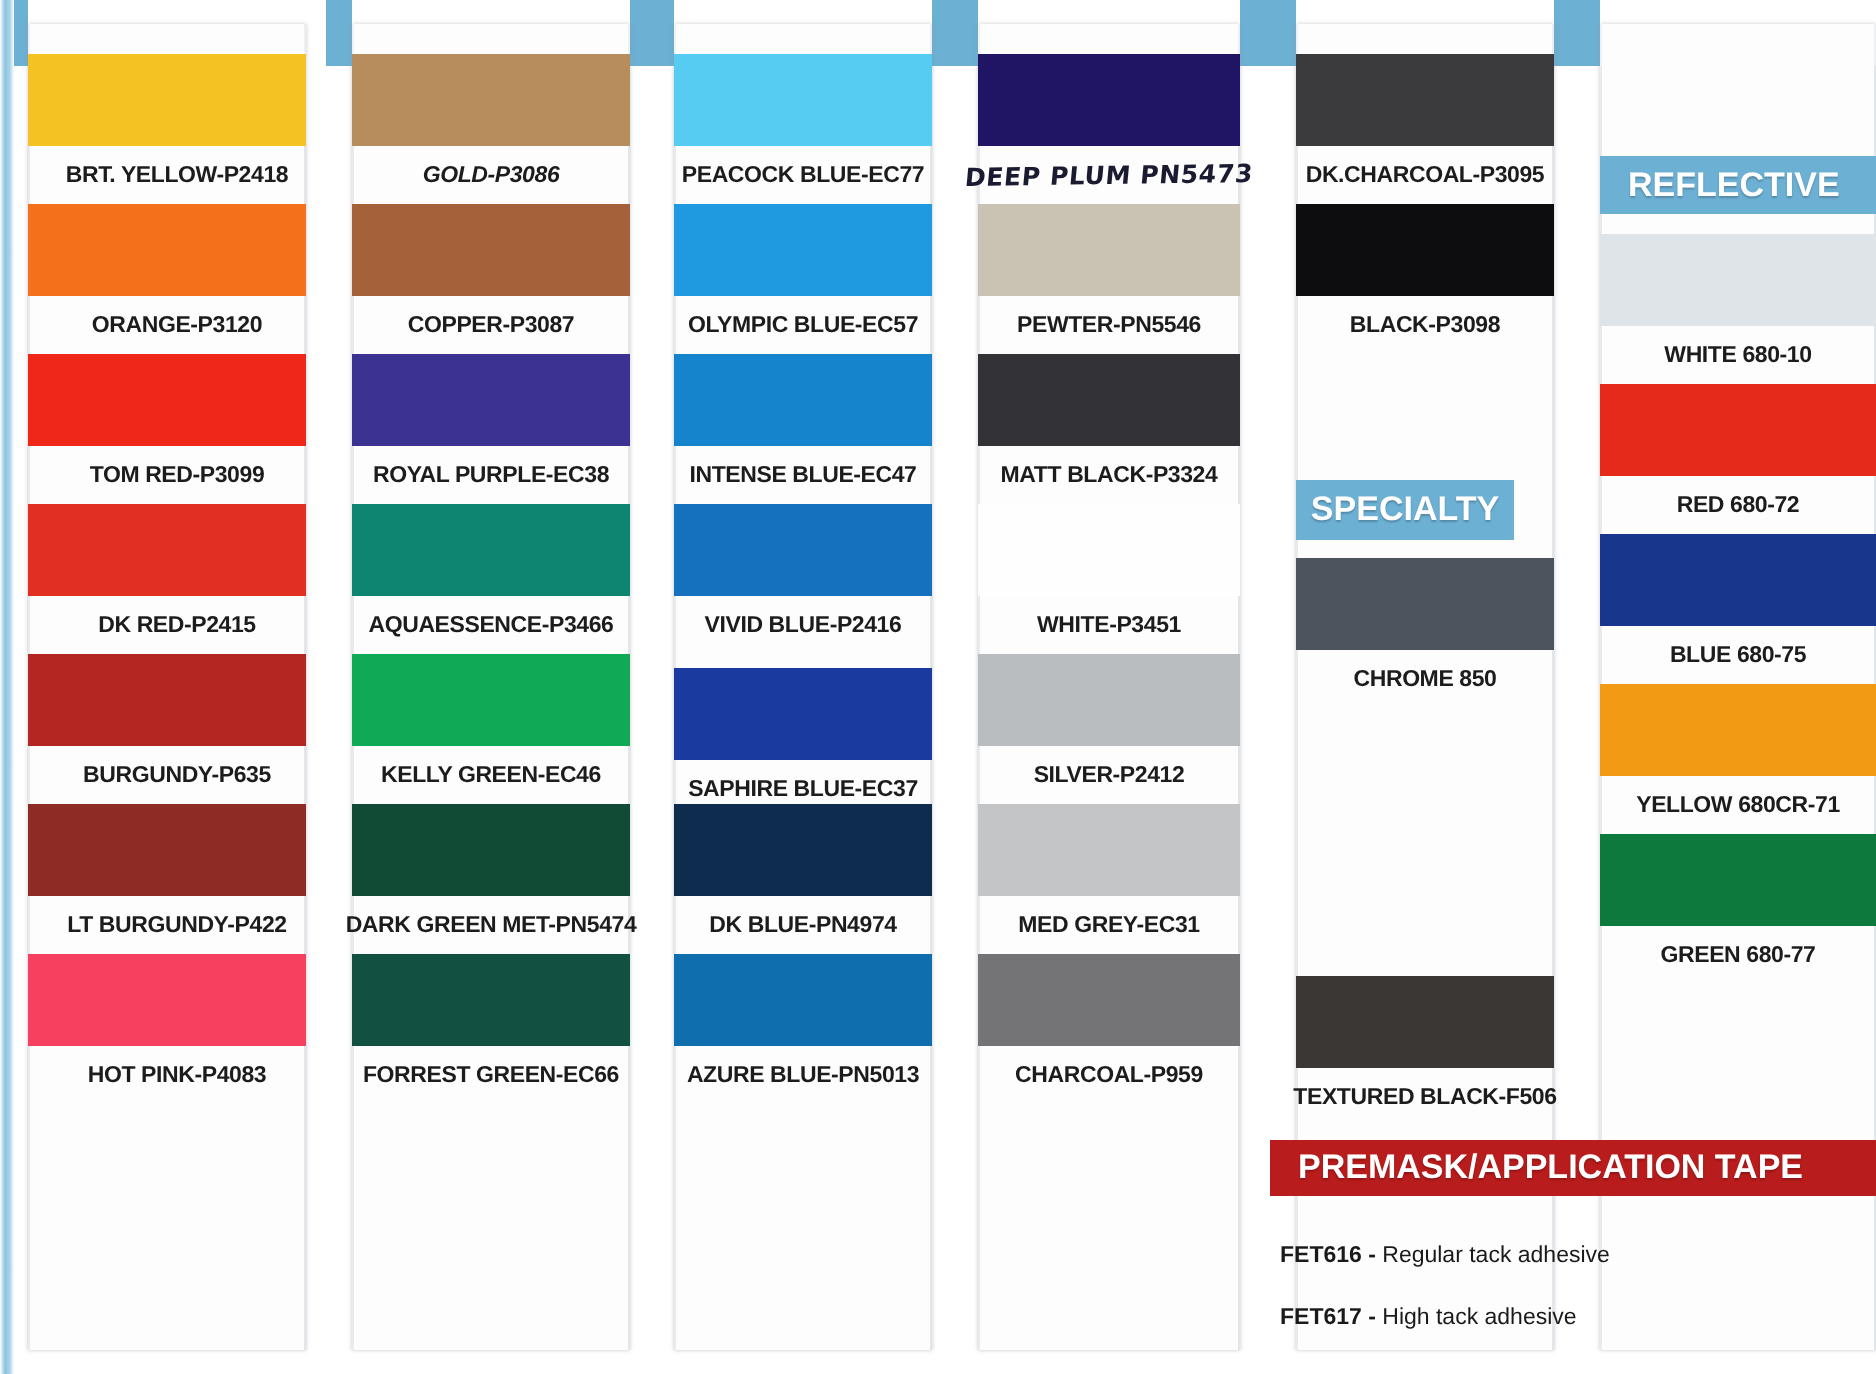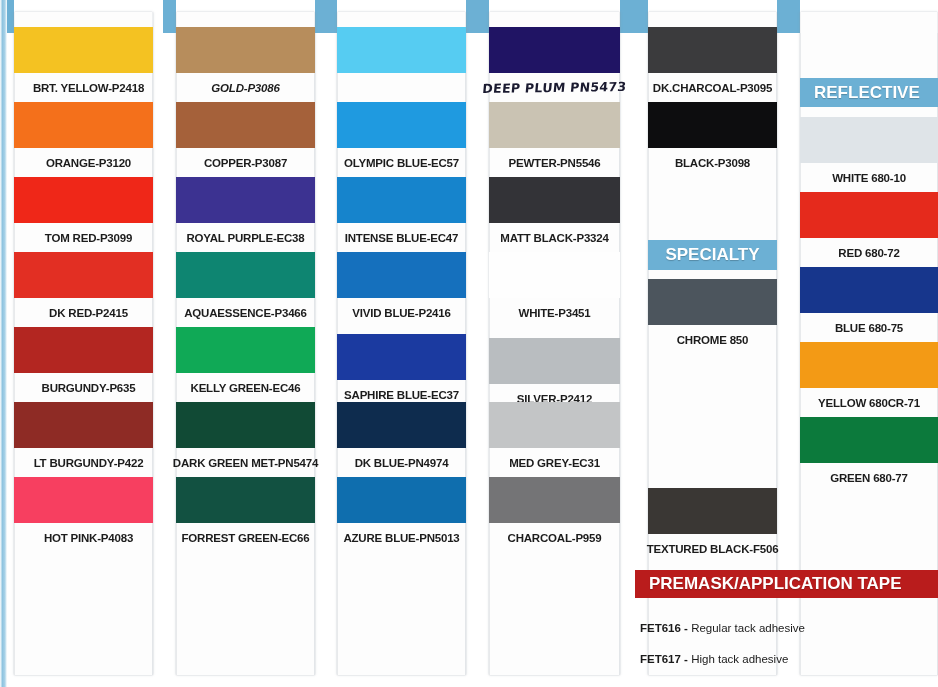--- a/index.html
+++ b/index.html
@@ -197,20 +197,21 @@
         <div class="row" style="top: 477px; height: 75px;">
           <div class="swatch" title="FORREST GREEN-EC66" style="width: 139px; background: rgb(18, 81, 65);"></div>
           <div class="label">FORREST GREEN-EC66</div>
         </div>
       </div>
       <div class="col" style="left: 337px; width: 129px;">
         <div class="col-card" style="left: 0px; width: 129px; height: 663px;"></div>
         <div class="top-band-overlay" style="left: 0px; width: 129px;"></div>
         <div class="row" style="top: 27px; height: 75px;">
           <div class="swatch" title="PEACOCK BLUE-EC77" style="width: 129px; background: rgb(86, 204, 242);"></div>
+          <div class="label">PEACOCK BLUE-EC77</div>
         </div>
         <div class="row" style="top: 102px; height: 75px;">
           <div class="swatch" title="OLYMPIC BLUE-EC57" style="width: 129px; background: rgb(31, 154, 224);"></div>
           <div class="label">OLYMPIC BLUE-EC57</div>
         </div>
         <div class="row" style="top: 177px; height: 75px;">
           <div class="swatch" title="INTENSE BLUE-EC47" style="width: 129px; background: rgb(22, 132, 204);"></div>
           <div class="label">INTENSE BLUE-EC47</div>
         </div>
         <div class="row" style="top: 252px; height: 75px;">
@@ -242,21 +243,21 @@
           <div class="label">PEWTER-PN5546</div>
         </div>
         <div class="row" style="top: 177px; height: 75px;">
           <div class="swatch" title="MATT BLACK-P3324" style="width: 131px; background: rgb(51, 51, 55);"></div>
           <div class="label">MATT BLACK-P3324</div>
         </div>
         <div class="row" style="top: 252px; height: 75px;">
           <div class="swatch" title="WHITE-P3451" style="width: 131px; background: rgb(254, 254, 254);"></div>
           <div class="label">WHITE-P3451</div>
         </div>
-        <div class="row" style="top: 338px; height: 75px;">
+        <div class="row" style="top: 327px; height: 75px;">
           <div class="swatch metal" title="SILVER-P2412" style="width: 131px; background: rgb(185, 189, 192);"></div>
           <div class="label">SILVER-P2412</div>
         </div>
         <div class="row" style="top: 402px; height: 75px;">
           <div class="swatch" title="MED GREY-EC31" style="width: 131px; background: rgb(195, 197, 198);"></div>
           <div class="label">MED GREY-EC31</div>
         </div>
         <div class="row" style="top: 477px; height: 75px;">
           <div class="swatch" title="CHARCOAL-P959" style="width: 131px; background: rgb(116, 116, 118);"></div>
           <div class="label">CHARCOAL-P959</div>
@@ -266,21 +267,21 @@
         <div class="col-card" style="left: 0px; width: 129px; height: 663px;"></div>
         <div class="top-band-overlay" style="left: 0px; width: 129px;"></div>
         <div class="row" style="top: 27px; height: 75px;">
           <div class="swatch tex" title="DK.CHARCOAL-P3095" style="width: 129px; background: rgb(59, 59, 61);"></div>
           <div class="label">DK.CHARCOAL-P3095</div>
         </div>
         <div class="row" style="top: 102px; height: 75px;">
           <div class="swatch" title="BLACK-P3098" style="width: 129px; background: rgb(13, 13, 15);"></div>
           <div class="label">BLACK-P3098</div>
         </div>
-        <div class="banner center" style="left: 0px; top: 240px; width: 129px; height: 30px; font-size: 17px; background: rgb(108, 176, 212);">SPECIALTY</div>
+        <div class="banner center" style="left: 0px; top: 240px; width: 109px; height: 30px; font-size: 17px; background: rgb(108, 176, 212);">SPECIALTY</div>
         <div class="row" style="top: 279px; height: 75px;">
           <div class="swatch metal" title="CHROME 850" style="width: 129px; background: rgb(76, 85, 93);"></div>
           <div class="label">CHROME 850</div>
         </div>
         <div class="row" style="top: 444px; height: 75px; margin-top: 44px;">
           <div class="swatch tex" title="TEXTURED BLACK-F506" style="width: 129px; background: rgb(58, 55, 52);"></div>
           <div class="label">TEXTURED BLACK-F506</div>
         </div>
       </div>
       <div class="col" style="left: 800px; width: 138px;">

